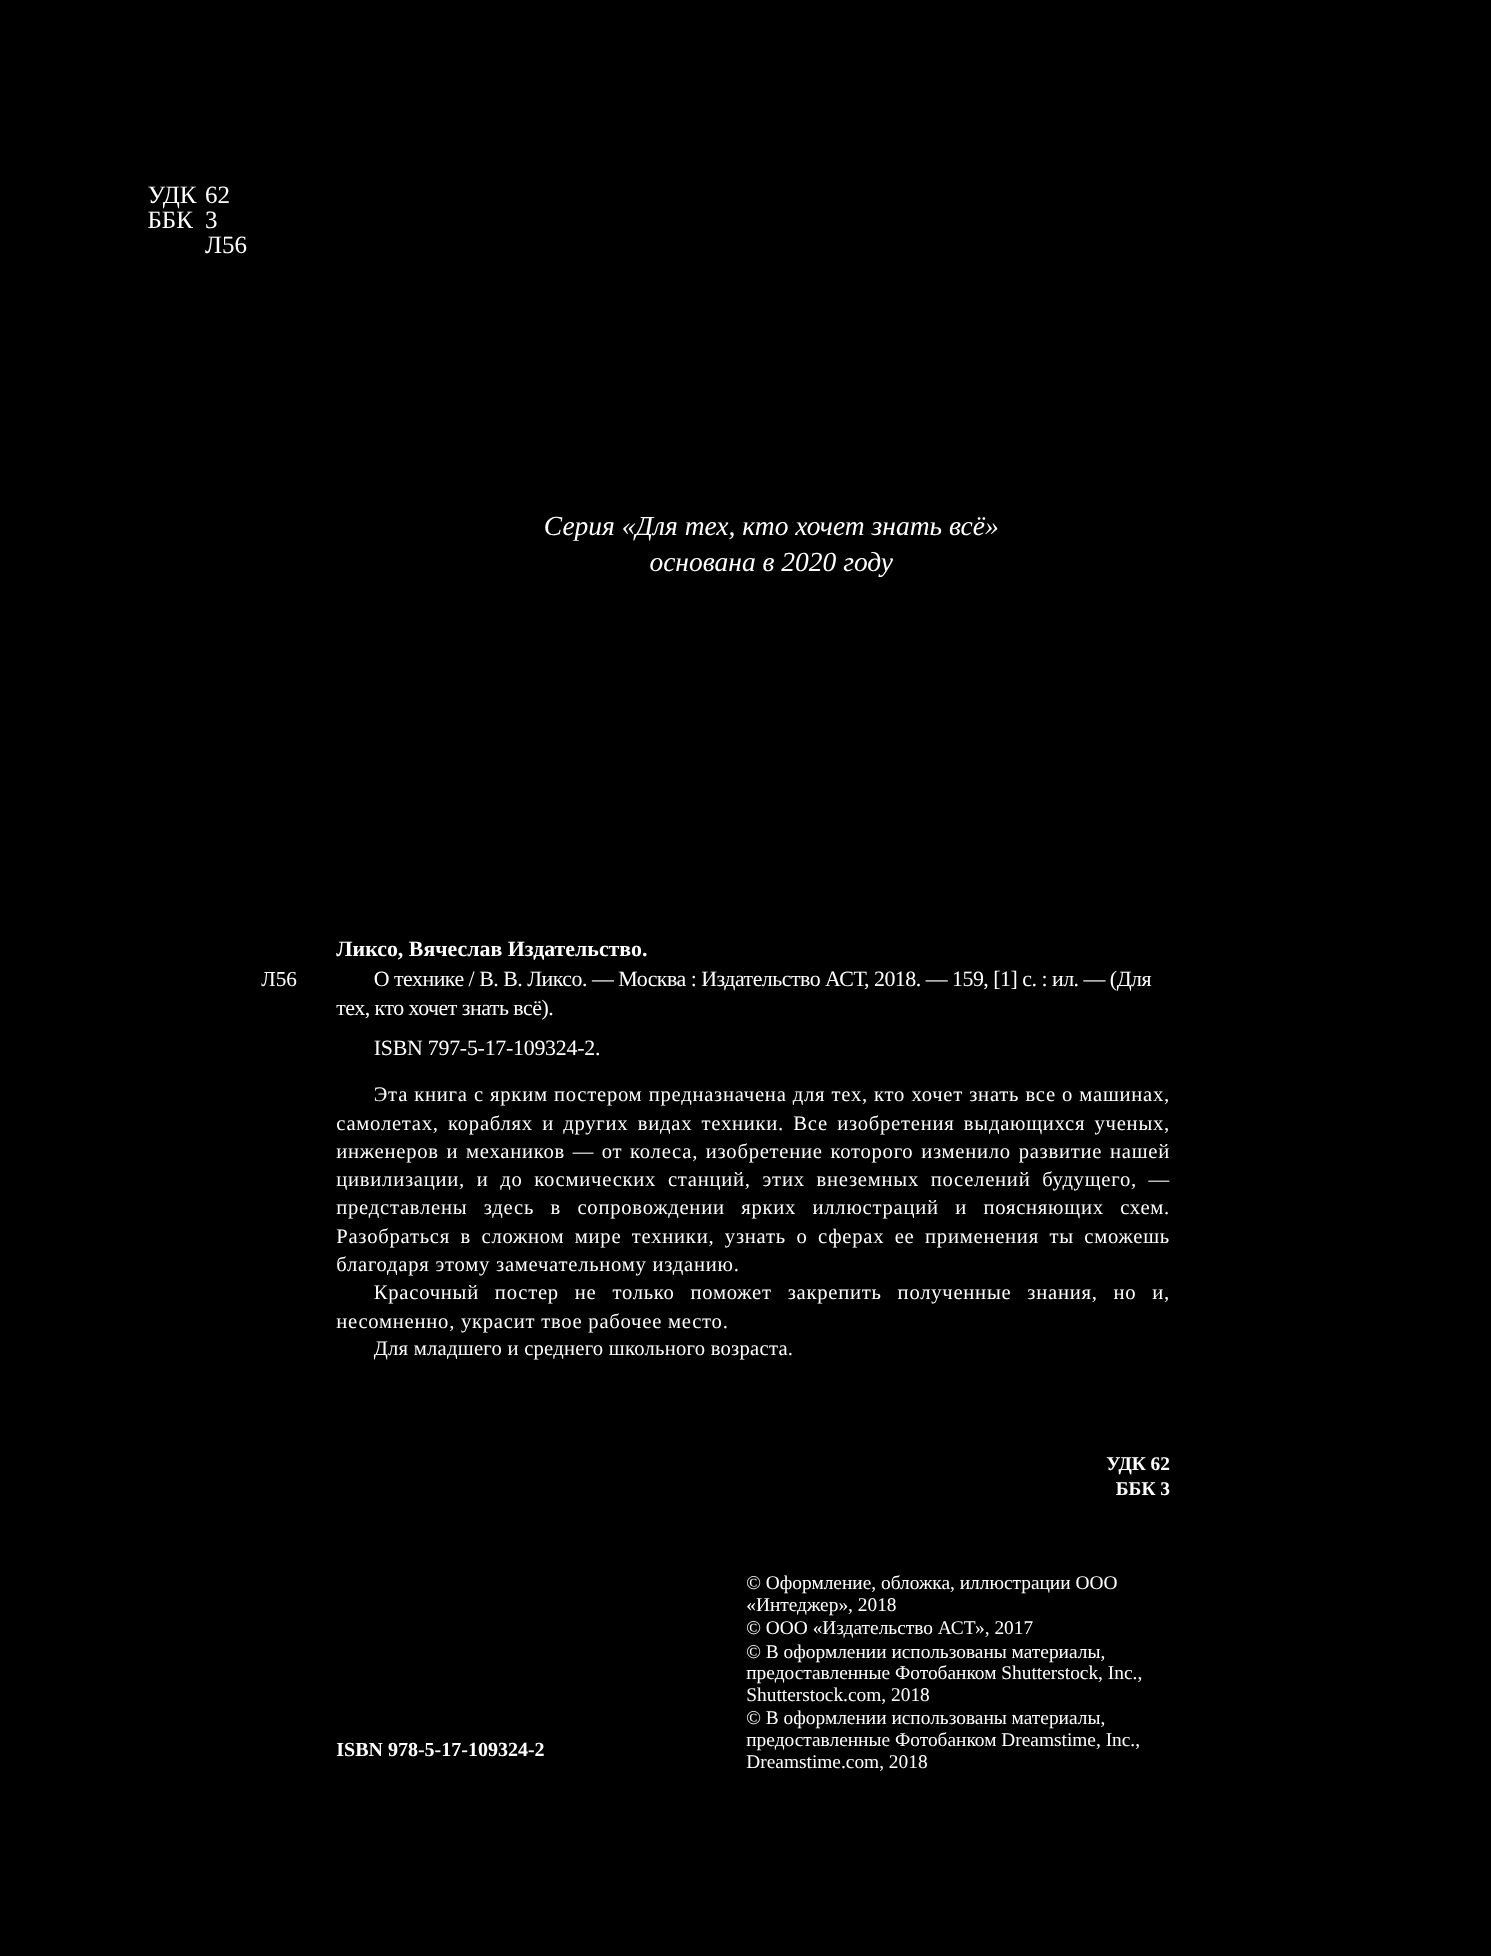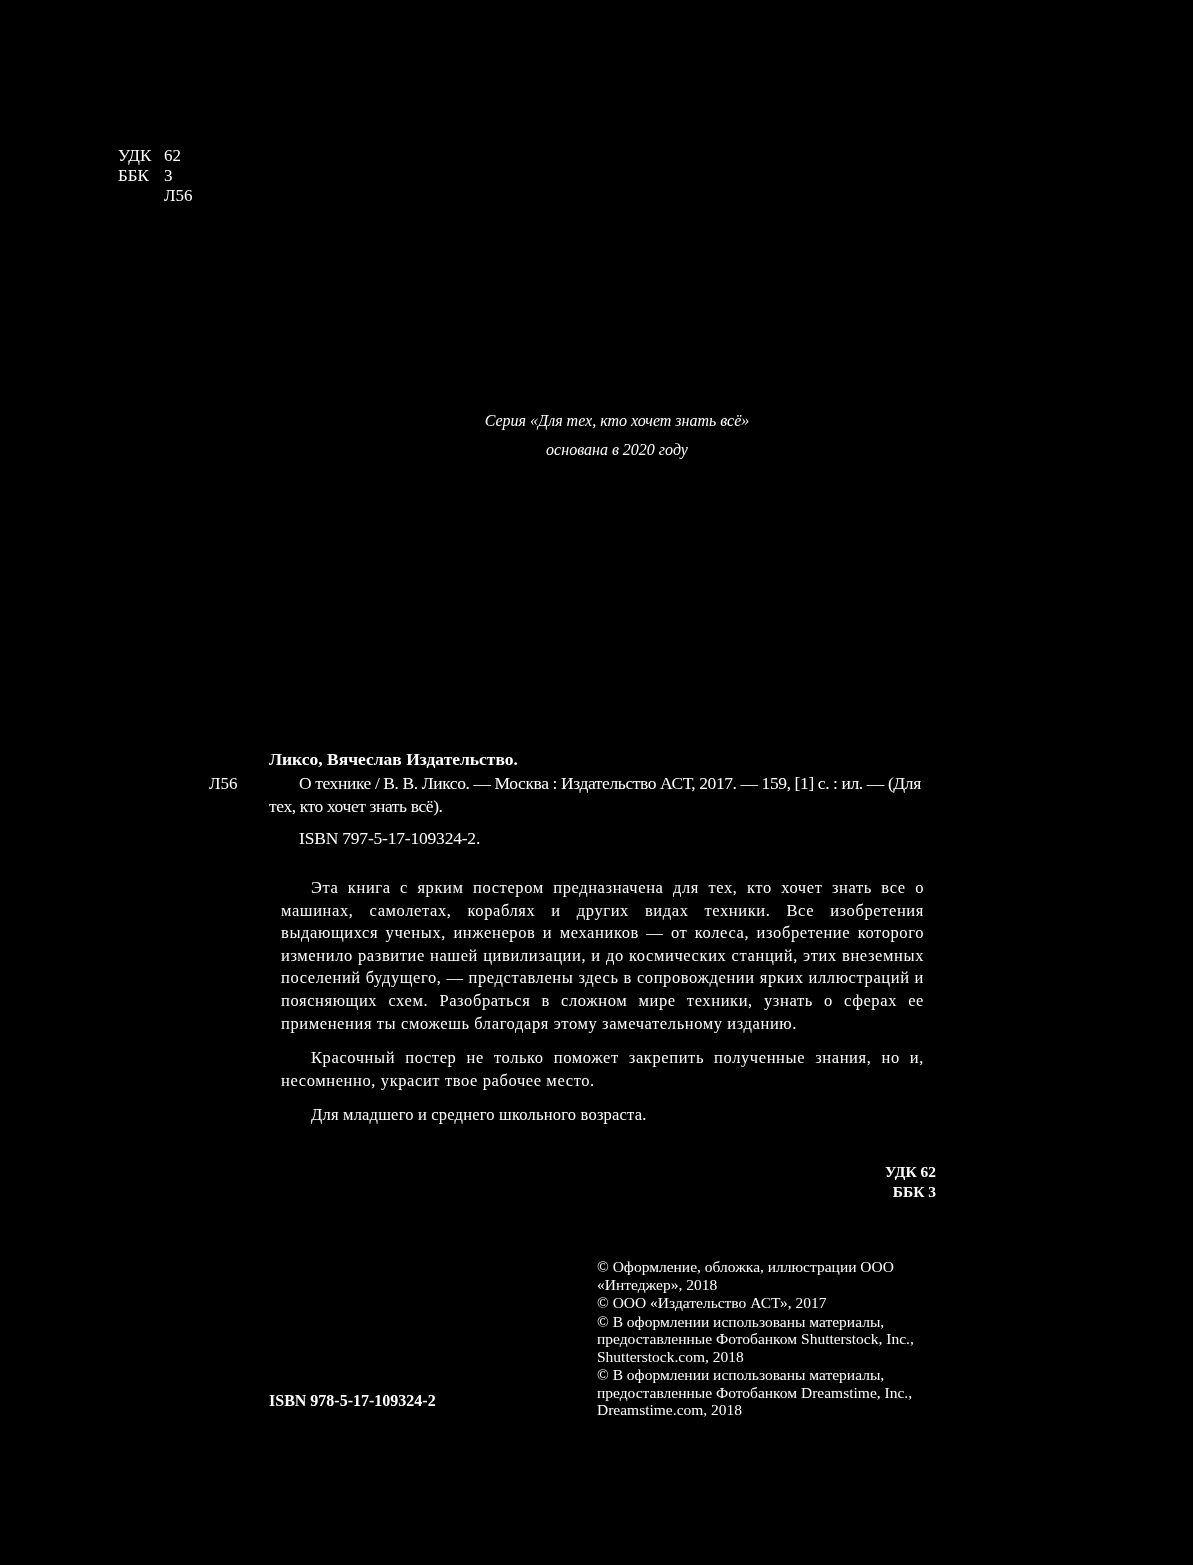--- a/index.html
+++ b/index.html
@@ -14,35 +14,35 @@
       overflow: hidden;
       color: #ffffff;
       font-family: "Liberation Serif", "DejaVu Serif", serif;
     }
     .abs { position: absolute; }
 
     
     .codes-top {
       left: 118px;
       top: 146px;
-      font-size: 17px;
+      font-size: 20px;
       line-height: 20px;
     }
     .codes-top .row { display: flex; }
     .codes-top .lbl { width: 46px; }
     .codes-top .author-mark { padding-left: 46px; }
 
     
     .series {
       left: 300px;
       width: 634px;
       top: 406px;
       text-align: center;
       font-style: italic;
-      font-size: 16px;
+      font-size: 22px;
       line-height: 29px;
     }
 
     
     .biblio {
       left: 269px;
       width: 667px;
       top: 748px;
       font-size: 17.5px;
       line-height: 23px;
@@ -71,21 +71,21 @@
     
     .annotation {
       left: 269px;
       width: 667px;
       top: 865px;
       font-size: 16.5px;
       line-height: 22.6px;
       text-align: justify;
     }
     .annotation p {
-      margin: 12px;
+      margin: 0;
       text-indent: 30px;
     }
     .annotation .p1 { letter-spacing: 0.6px; }
     .annotation .p2 { letter-spacing: 0.6px; }
     .annotation .p3 { letter-spacing: 0.2px; }
     .annotation p { text-align-last: left; }
 
     
     .codes-bottom {
       right: 257px;
@@ -133,21 +133,21 @@
 
 <div class="abs series">
   <div>Серия «Для тех, кто хочет знать всё»</div>
   <div>основана в 2020 году</div>
 </div>
 
 <div class="abs mark-left">Л56</div>
 
 <div class="abs biblio">
   <div class="author">Ликсо, Вячеслав Издательство.</div>
-  <div class="entry">О технике / В. В. Ликсо. — Москва : Издательство АСТ, 2017. — 159, [1] с. : ил.  — (Для тех, кто хочет знать всё).</div>
+  <div class="entry">О технике / В. В. Ликсо. — Москва : Издательство АСТ, 2018. — 159, [1] с. : ил.  — (Для тех, кто хочет знать всё).</div>
   <div class="isbn-line">ISBN 797-5-17-109324-2.</div>
 </div>
 
 <div class="abs annotation">
   <p class="p1">Эта книга с ярким постером предназначена для тех, кто хочет знать все о машинах, самолетах, кораблях и других видах техники. Все изобретения выдающихся ученых, инженеров и механиков — от колеса, изобретение которого изменило развитие нашей цивилизации, и до космических станций, этих внеземных поселений будущего, — представлены здесь в сопровождении ярких иллюстраций и поясняющих схем. Разобраться в сложном мире техники, узнать о сферах ее применения ты сможешь благодаря этому замечательному изданию.</p>
   <p class="p2">Красочный постер не только поможет закрепить полученные знания, но и, несомненно, украсит твое рабочее место.</p>
   <p class="p3">Для младшего и среднего школьного возраста.</p>
 </div>
 
 <div class="abs codes-bottom">

